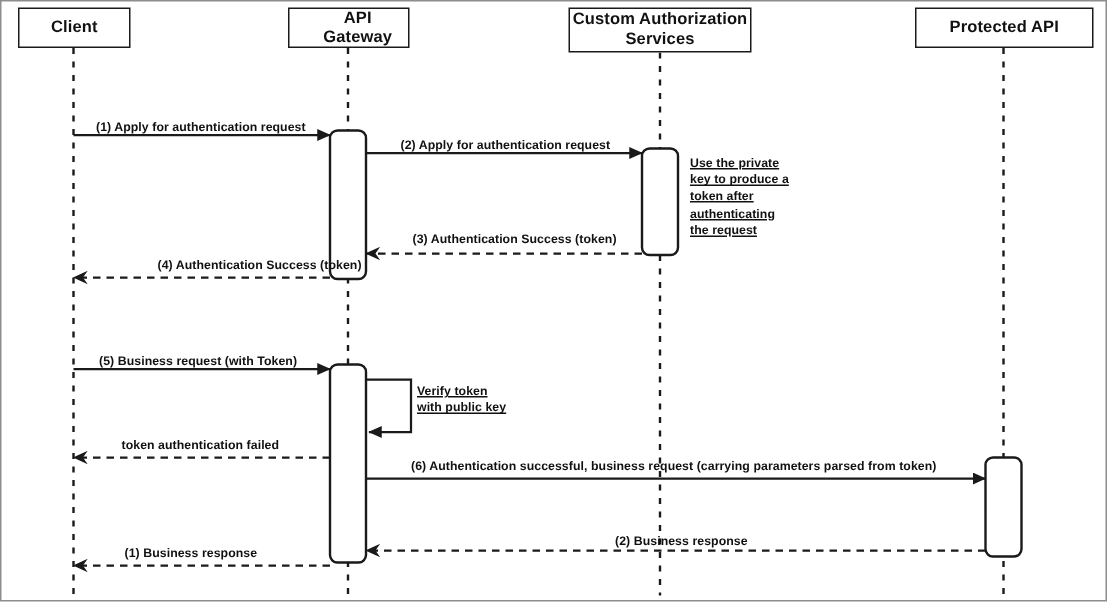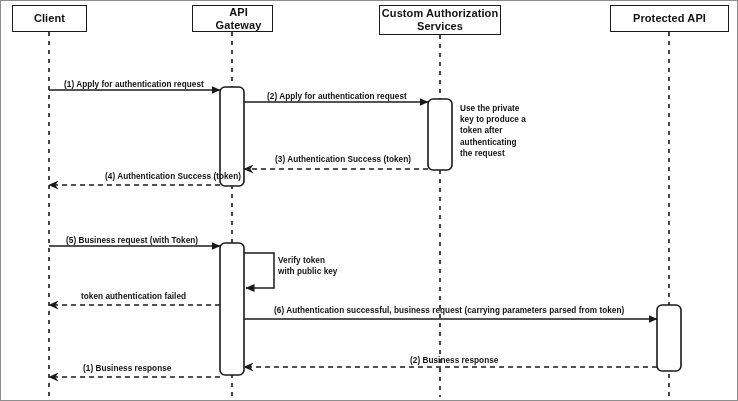--- a/index.html
+++ b/index.html
@@ -34,20 +34,21 @@
     letter-spacing:0.05px;
     text-align:right;
   }
   .note-text{
     position:absolute;
     font-size:8.2px;
     font-weight:bold;
     color:#111111;
     line-height:11.2px;
     letter-spacing:0.05px;
+    text-decoration:underline;
   }
   .outer-border{
     position:absolute;left:0;top:0;
     width:738px;height:401px;
     box-sizing:border-box;
     border:1px solid #8d8d8d;
     pointer-events:none;
   }
 </style>
 </head>

